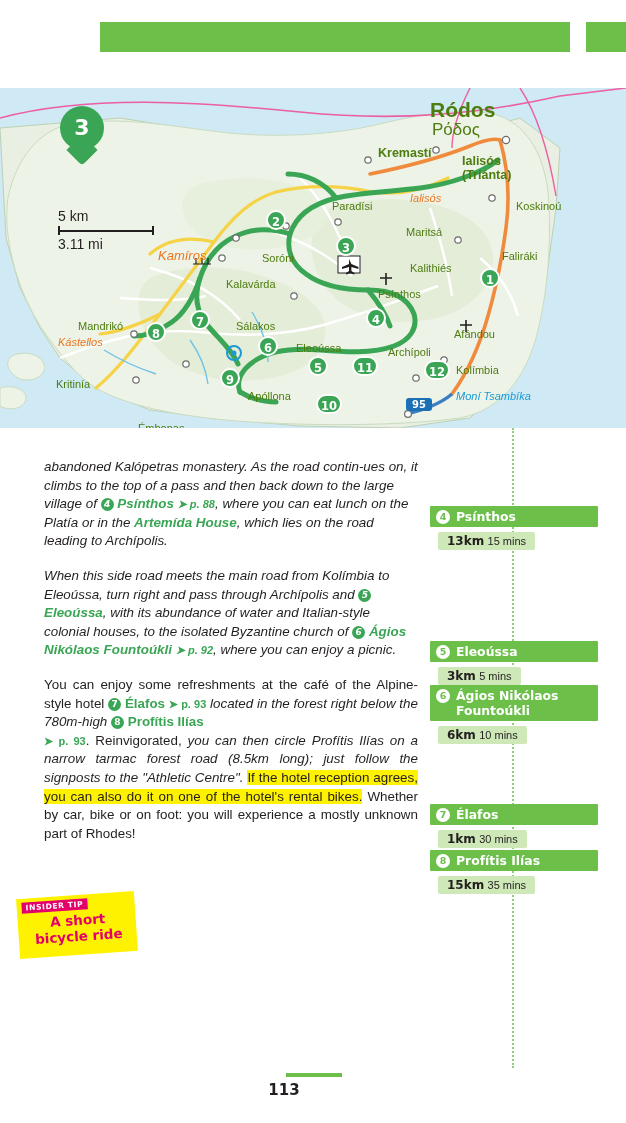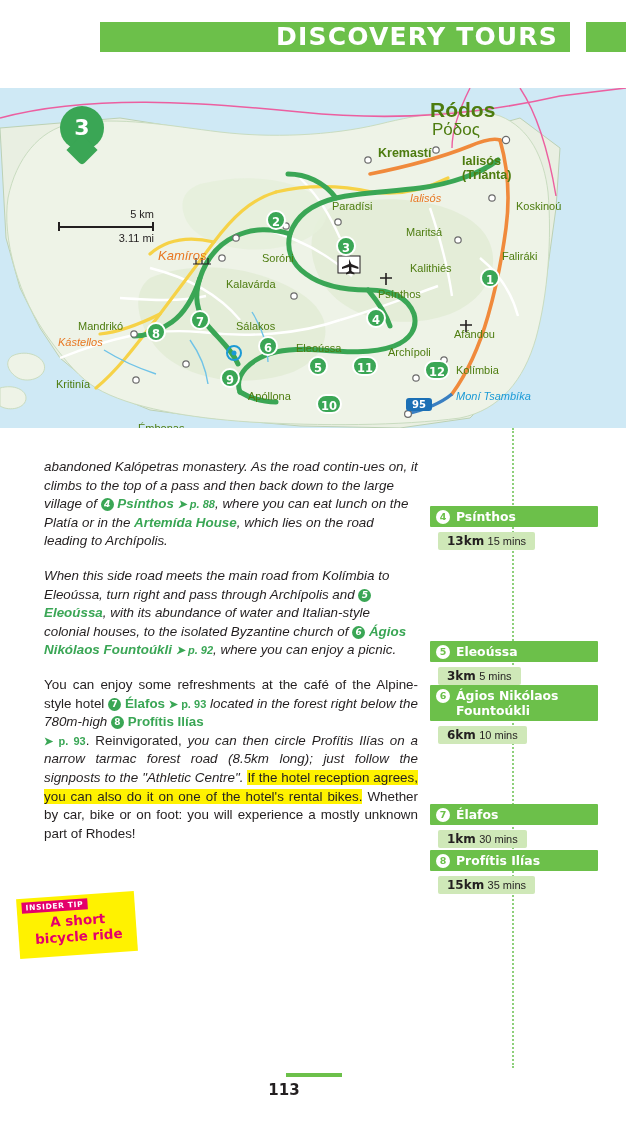--- a/index.html
+++ b/index.html
@@ -45,21 +45,21 @@
   
   .map {
     position:absolute; top:88px; left:0; width:626px; height:340px;
     overflow:hidden;
     background:#cfe9f5;
   }
   .map svg { position:absolute; top:0; left:0; }
 
   .map-scale {
     position:absolute; left:58px; top:120px; width:96px;
-    font-size:11px; color:#231f20; text-align:right;
+    font-size:14px; color:#231f20; text-align:left;
     font-family:"Liberation Sans", sans-serif;
   }
   .map-scale .bar {
     position:relative; height:9px; margin:2px 0 1px 0;
     border-left:2px solid #231f20; border-right:2px solid #231f20;
   }
   .map-scale .bar:before {
     content:""; position:absolute; left:0; right:0; top:4px; height:2px; background:#231f20;
   }
 
@@ -205,21 +205,20 @@
     position:absolute; left:0; top:18px; width:568px; text-align:center;
     font-family:"DejaVu Sans", sans-serif;
     font-weight:bold; font-size:15px; color:#231f20;
   }
 </style>
 </head>
 <body>
 
 <div class="header">
   <div class="header-bar"></div>
-  <div class="header-title">DISCOVERY TOURS</div>
   <div class="header-notch"></div>
   <div class="header-tick"></div>
 </div>
 
 <div class="map">
   <svg width="626" height="340">
 
     <rect x="0" y="0" width="626" height="340" fill="#cfe9f5"></rect>
 
     <path d="M0,40 L120,30 L260,52 L360,50 L470,44 L520,30 L560,60 L556,120 L545,200

